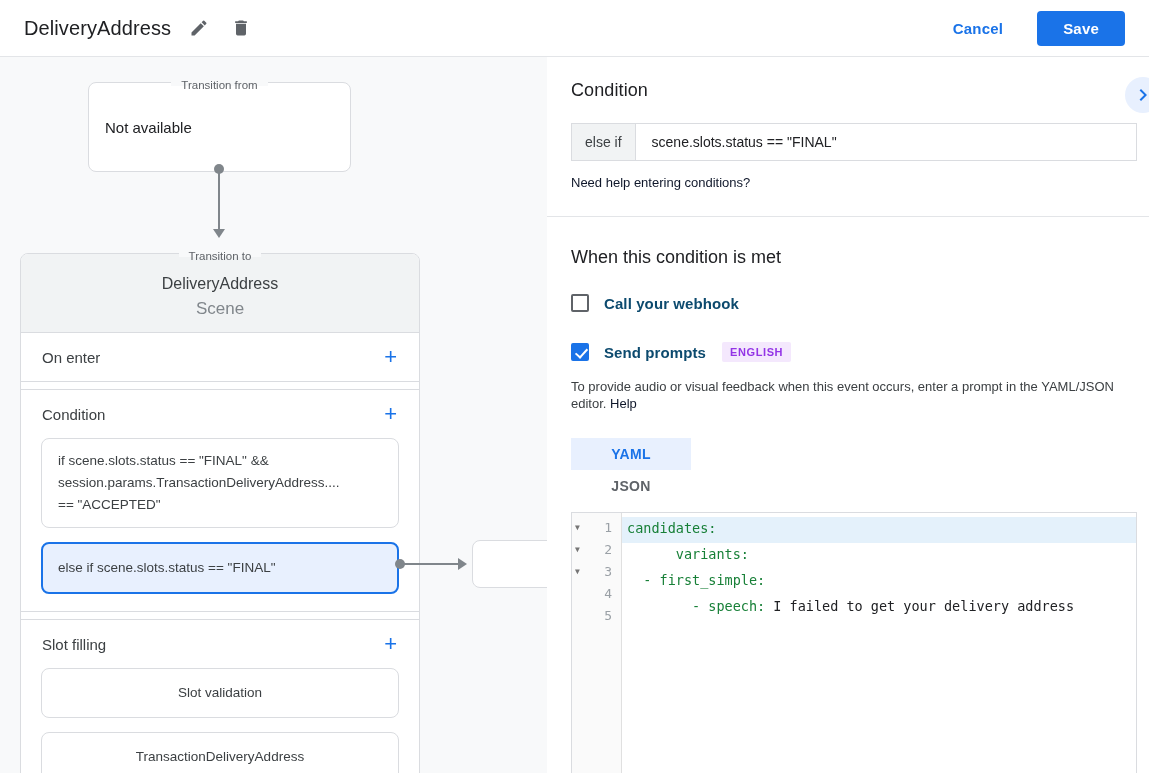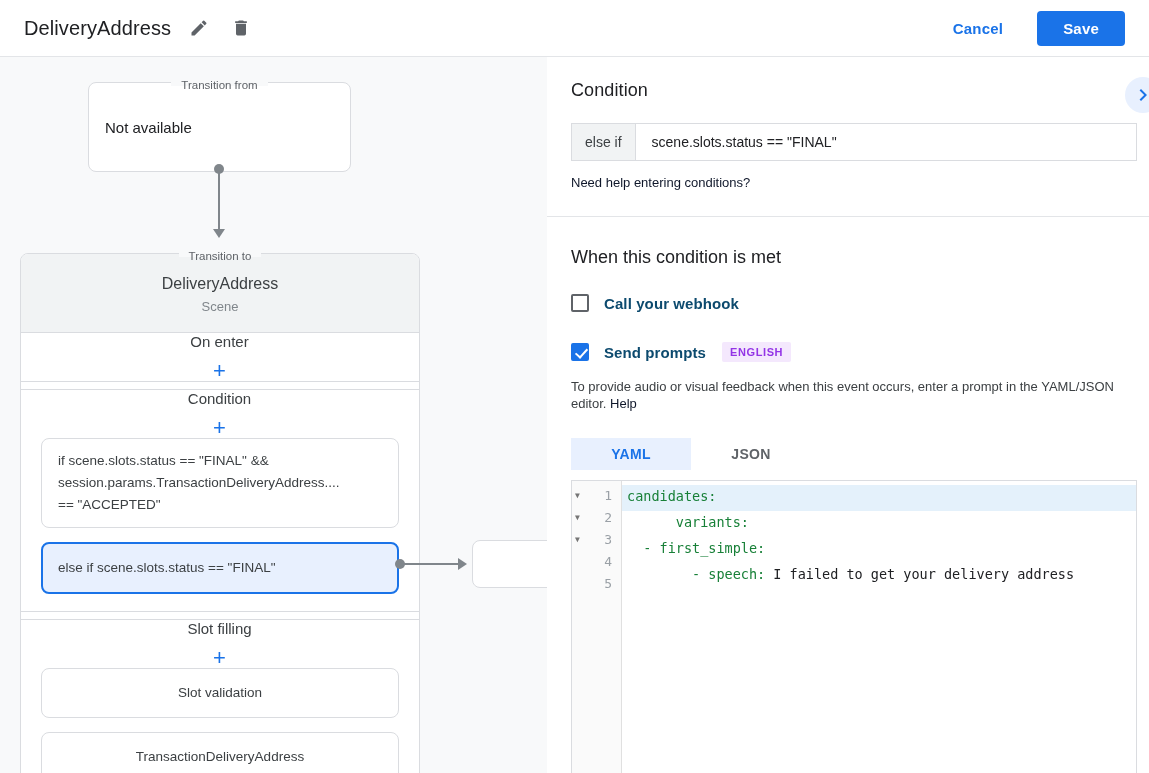--- a/index.html
+++ b/index.html
@@ -32,23 +32,23 @@
 
   .conn-dot { position: absolute; width: 10px; height: 10px; border-radius: 50%; background: #80868b; }
   .conn-vline { position: absolute; width: 2px; background: #80868b; }
   .conn-hline { position: absolute; height: 2px; background: #80868b; }
   .arrow-down { position: absolute; width: 0; height: 0; border-left: 6px solid transparent; border-right: 6px solid transparent; border-top: 9px solid #80868b; }
   .arrow-right { position: absolute; width: 0; height: 0; border-top: 6px solid transparent; border-bottom: 6px solid transparent; border-left: 9px solid #80868b; }
 
   .scene-card { left: 20px; top: 196px; width: 400px; height: 521px; border-radius: 8px 8px 0 0; }
   .scene-header { height: 79px; background: #f1f3f4; border-bottom: 1px solid #dadce0; border-radius: 7px 7px 0 0; text-align: center; }
   .scene-title { font-size: 16px; color: #3c4043; padding-top: 21px; }
-  .scene-sub { font-size: 13px; color: #80868b; margin-top: 6px; }
-
-  .section-head { height: 48px; display: flex; align-items: center; justify-content: space-between; padding: 0 22px 0 21px; flex-direction: column; }
+  .scene-sub { font-size: 17px; color: #80868b; margin-top: 6px; }
+
+  .section-head { height: 48px; display: flex; align-items: center; justify-content: space-between; padding: 0 22px 0 21px; }
   .section-label { font-size: 15px; color: #3c4043; }
   .plus { color: #1a73e8; font-size: 22px; font-weight: 400; line-height: 20px; background: none; border: none; cursor: pointer; font-family: inherit; }
   .seam { height: 9px; border-top: 1px solid #dadce0; border-bottom: 1px solid #dadce0; }
 
   .cards-wrap { padding: 0 20px 17px; }
   .cond-card { border: 1px solid #dadce0; border-radius: 8px; background: #fff; padding: 11px 16px; font-size: 13.5px; color: #3c4043; line-height: 22px; margin-bottom: 14px; }
   .cond-card:last-child { margin-bottom: 0; }
   .cond-card.selected { background: #e8f0fe; border: 2px solid #1a73e8; padding: 13px 15px; }
   .slot-card { padding: 13px 16px; text-align: center; }
 
@@ -74,21 +74,21 @@
   .cb-row { display: flex; align-items: center; margin-top: 26px; }
   .cb-row.second { margin-top: 30px; }
   .cb { width: 18px; height: 18px; border: 2px solid #5f6368; border-radius: 2px; flex: none; cursor: pointer; position: relative; background: #fff; }
   .cb.checked { background: #1a73e8; border-color: #1a73e8; }
   .cb.checked::after { content: ""; position: absolute; left: 5px; top: 1px; width: 5px; height: 10px; border-right: 2px solid #fff; border-bottom: 2px solid #fff; transform: rotate(42deg); }
   .cb-label { font-size: 15px; font-weight: 700; color: #0c4a6e; margin-left: 15px; letter-spacing: .1px; }
   .lang-badge { margin-left: 16px; background: #f4e8fd; color: #9334e6; font-size: 11px; font-weight: 700; letter-spacing: .6px; padding: 4px 8px; border-radius: 2px; }
 
   .desc { margin-top: 16px; font-size: 13px; line-height: 17px; color: #3c4043; max-width: 566px; }
 
-  .tabs { margin-top: 26px; display: flex; }
+  .tabs { margin-top: 26px; display: flex; flex-direction: column; }
   .tab { width: 120px; height: 32px; display: flex; align-items: center; justify-content: center; font-size: 14px; font-weight: 700; letter-spacing: .3px; color: #5f6368; cursor: pointer; }
   .tab.active { background: #e8f0fe; color: #1a73e8; }
 
   .editor { margin-top: 10px; margin-bottom: -2px; border: 1px solid #dadce0; flex: 1; display: flex; font-family: "DejaVu Sans Mono", monospace; font-size: 13.5px; line-height: 22px; background: #fff; overflow: hidden; }
   .gutter { width: 50px; flex: none; background: #fafafa; border-right: 1px solid #e0e0e0; padding-top: 4px; }
   .gutter-line { height: 22px; position: relative; }
   .fold { position: absolute; left: 3px; top: 0; font-size: 8px; color: #757575; line-height: 22px; cursor: pointer; }
   .lnum { display: block; text-align: right; padding-right: 9px; color: #9aa0a6; font-size: 13px; line-height: 22px; }
   .code { flex: 1; padding-top: 4px; overflow: hidden; }
   .code-line { height: 26px; white-space: pre; padding-left: 5px; }

